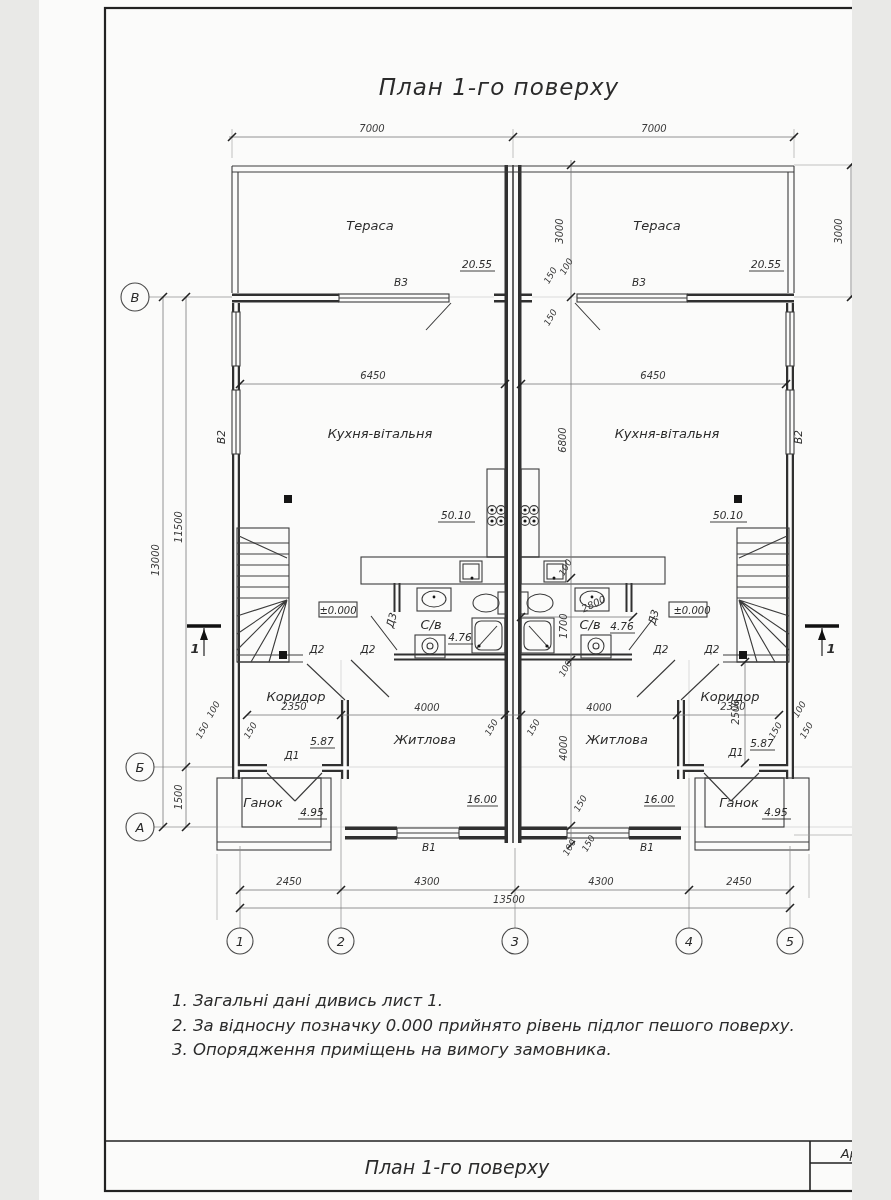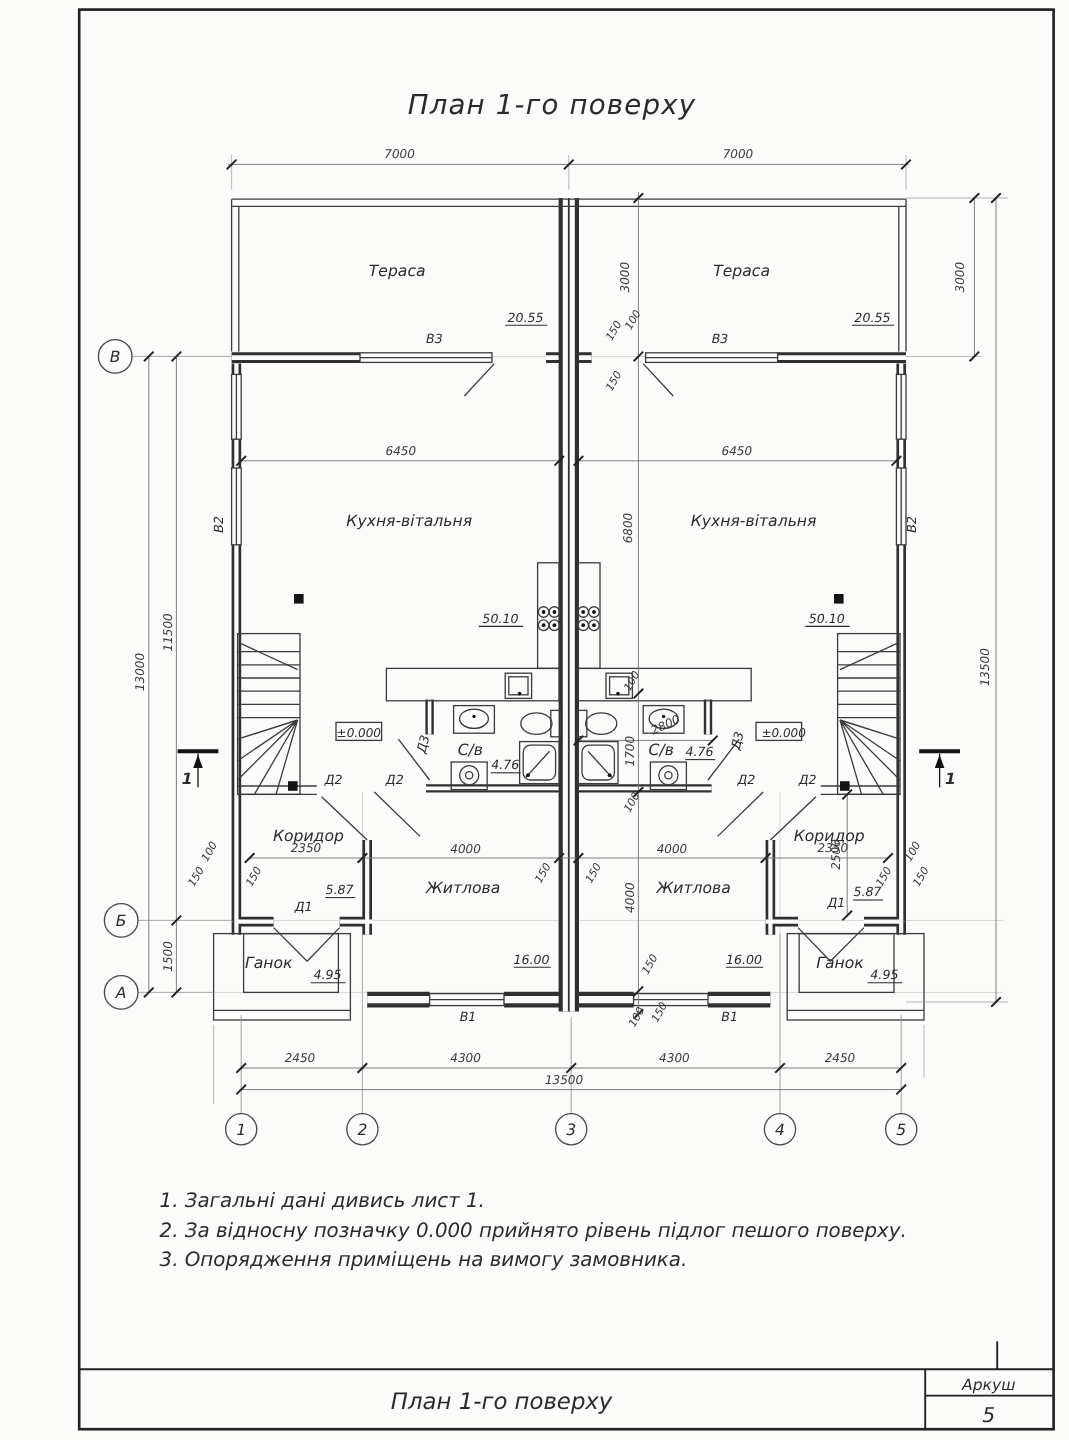--- a/index.html
+++ b/index.html
@@ -1,16 +1,16 @@
 <!DOCTYPE html>
 <html><head>
 <meta charset="utf-8">
 <style>
   html,body{margin:0;padding:0;background:#e9e9e7;}
-  .page{width:891px;height:1200px;background:#fbfbfa;position:relative;margin:0 auto;overflow:hidden;}
+  .page{width:813px;height:1200px;background:#fbfbfa;position:relative;margin:0 auto;overflow:hidden;}
   svg{display:block}
   text{font-family:"DejaVu Sans","Liberation Sans",sans-serif;font-style:italic;fill:#2b2b2b}
   .mid{text-anchor:middle}
   .t-title{font-size:23px;letter-spacing:1px}
   .t-room{font-size:13px}
   .t-area{font-size:10.5px}
   .t-dim{font-size:10px;fill:#3a3a3a}
   .t-dims{font-size:9px;fill:#3a3a3a}
   .t-op{font-size:10.5px}
   .t-ax{font-size:13px}

